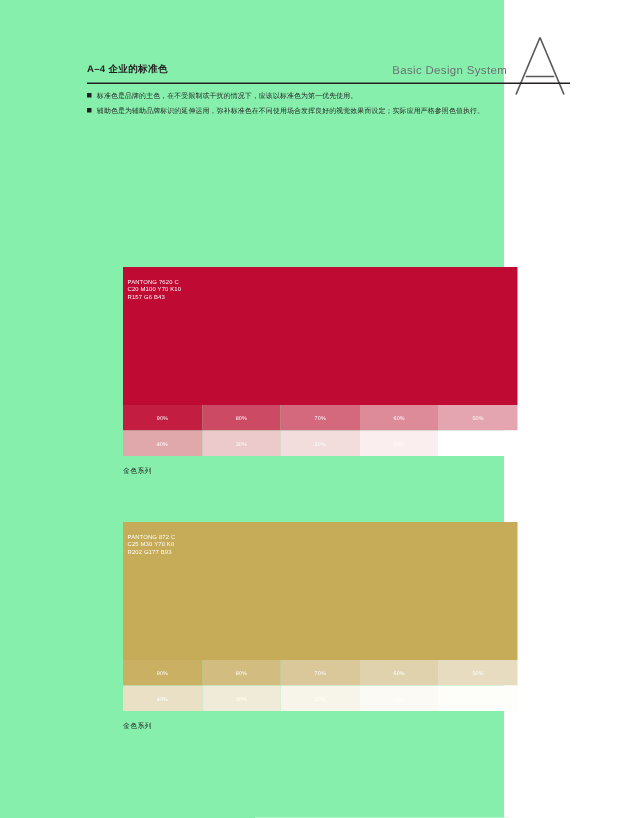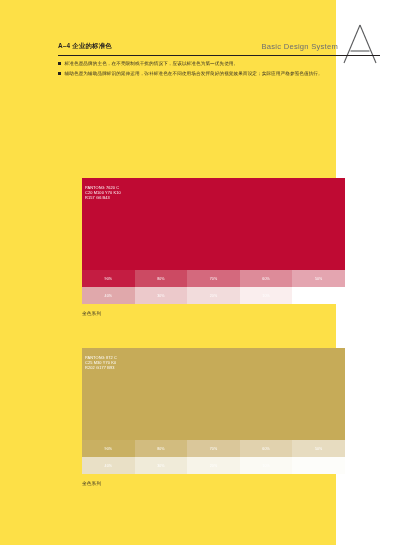--- a/index.html
+++ b/index.html
@@ -13,21 +13,21 @@
     position: relative;
     overflow: hidden;
     font-family: "Liberation Sans", "DejaVu Sans", sans-serif;
     color: #231f20;
   }
 
   .page {
     position: absolute;
     left: 0; top: 0;
     width: 336px; height: 545px;
-    background: #fde047;
+    background: #86efac;
   }
 
   
   .header {
     position: absolute;
     left: 58px;
     top: 30px;
     width: 322px;
     height: 34px;
   }

